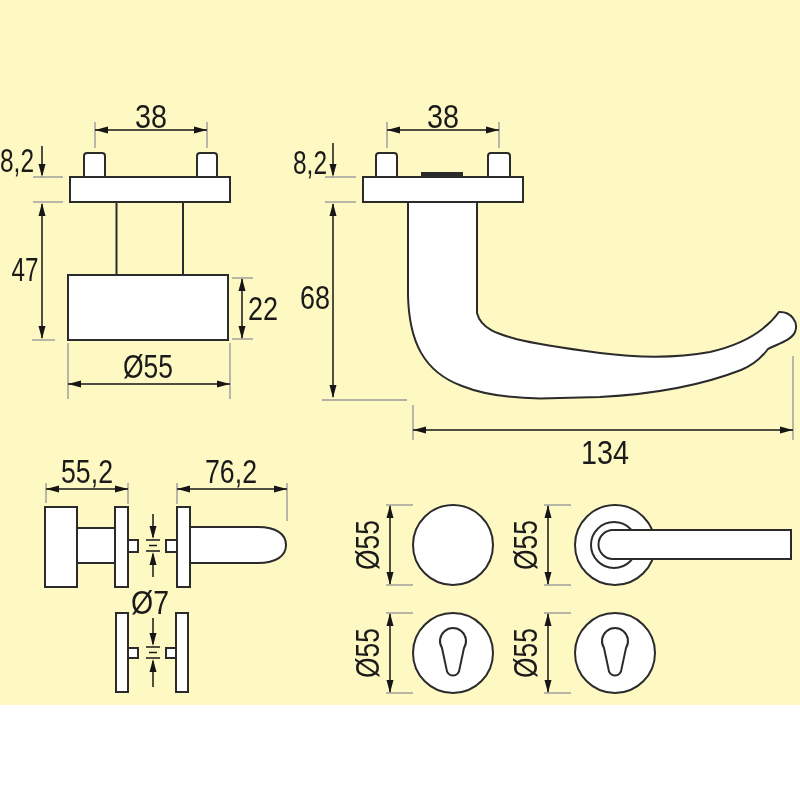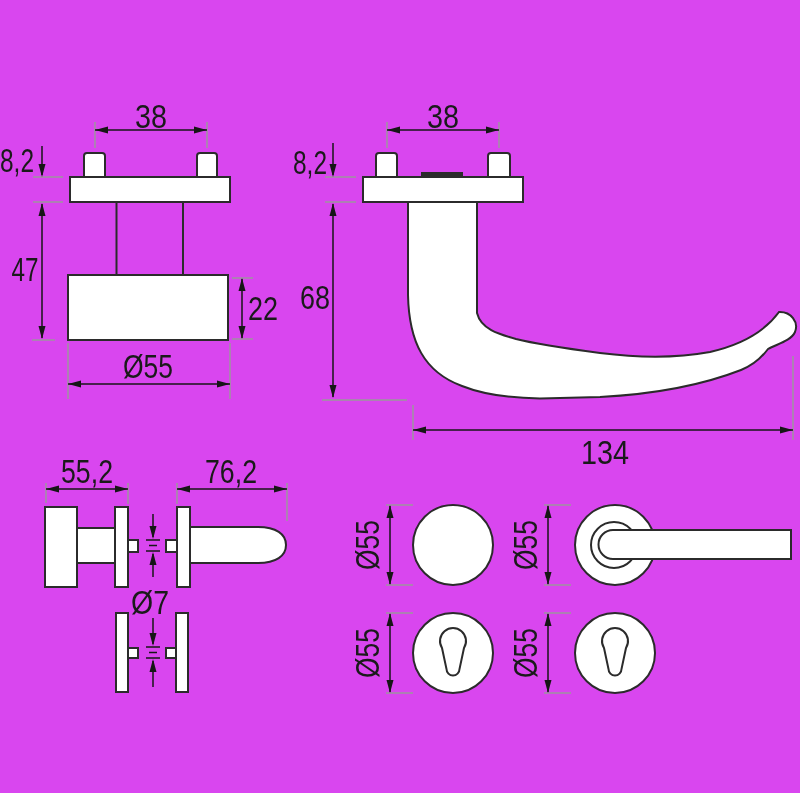--- a/index.html
+++ b/index.html
@@ -1,16 +1,16 @@
 <!DOCTYPE html>
 <html><head>
 <meta charset="utf-8">
 <style>
   html,body{margin:0;padding:0;background:#ffffff;}
-  .canvas{width:800px;height:793px;position:relative;background:#d946ef;overflow:hidden;text-align:center;}
+  .canvas{width:800px;height:705px;position:relative;background:#fef9c3;overflow:hidden;text-align:center;}
   svg{display:block;}
   text{font-family:"Liberation Sans","DejaVu Sans",sans-serif;fill:#1a1a1a;}
   .dim-label{font-size:33px;}
   .obj{fill:#ffffff;stroke:#2b2b2b;stroke-width:2;}
   .obj-line{fill:none;stroke:#2b2b2b;stroke-width:2;}
   .dim{stroke:#161616;stroke-width:1.5;fill:none;}
   .arr{fill:#161616;stroke:none;}
   .ext{stroke:#9a9a9a;stroke-width:1.4;fill:none;}
   .boss{fill:#2b2b2b;stroke:none;}
 </style>

